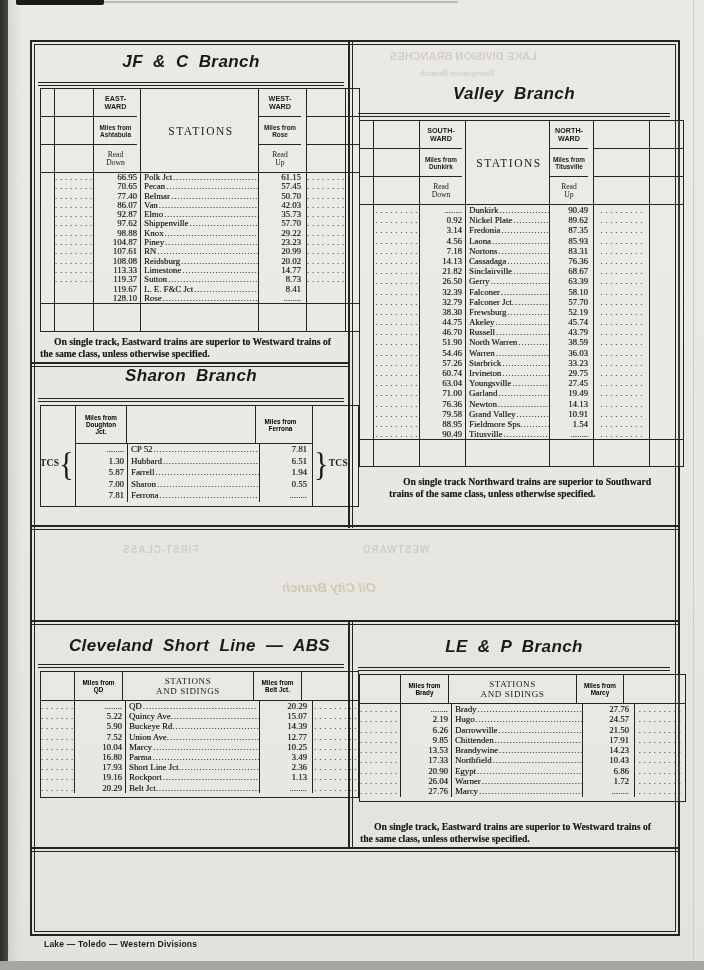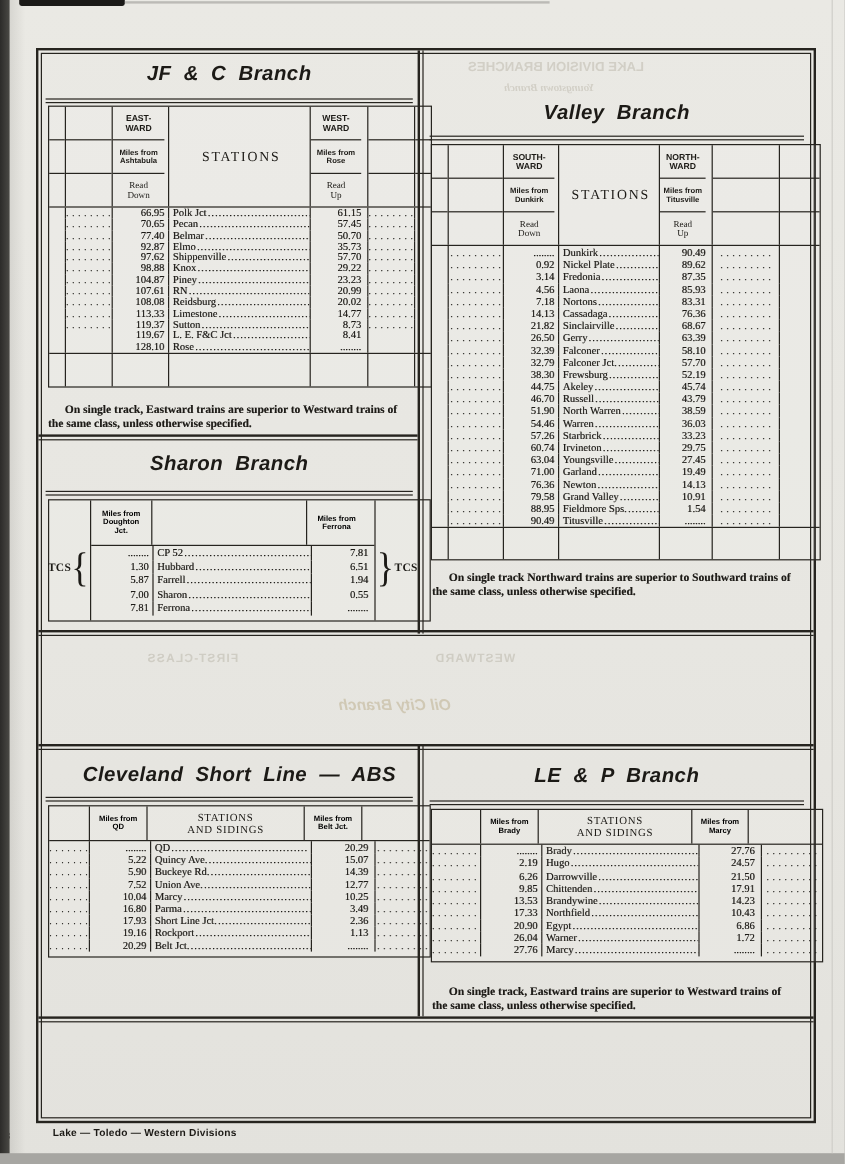--- a/index.html
+++ b/index.html
@@ -175,20 +175,32 @@
                 <span class="nm">Belmar</span>
                 <span class="ldr"></span>
               </div>
               <div class="tc cm2">50.70</div>
               <div class="tc cs2 sd"></div>
               <div class="tc cn2"></div>
             </div>
             <div class="trow">
               <div class="tc cn"></div>
               <div class="tc cs sd"></div>
+              <div class="tc cm">86.07</div>
+              <div class="tc cst">
+                <span class="nm">Van</span>
+                <span class="ldr"></span>
+              </div>
+              <div class="tc cm2">42.03</div>
+              <div class="tc cs2 sd"></div>
+              <div class="tc cn2"></div>
+            </div>
+            <div class="trow">
+              <div class="tc cn"></div>
+              <div class="tc cs sd"></div>
               <div class="tc cm">92.87</div>
               <div class="tc cst">
                 <span class="nm">Elmo</span>
                 <span class="ldr"></span>
               </div>
               <div class="tc cm2">35.73</div>
               <div class="tc cs2 sd"></div>
               <div class="tc cn2"></div>
             </div>
             <div class="trow">
@@ -639,24 +651,24 @@
               <div class="tc cn" style="height: 26px;"></div>
               <div class="tc cs" style="height: 26px;"></div>
               <div class="tc cm" style="height: 26px;"></div>
               <div class="tc cst" style="height: 26px;"></div>
               <div class="tc cm2" style="height: 26px;"></div>
               <div class="tc cs2" style="height: 26px;"></div>
               <div class="tc cn2" style="height: 26px;"></div>
             </div>
           </div>
       </div>
-      <div class="note" style="top:434px;left:10px;right:12px;">On single track Northward trains are superior to Southward trains of the same class, unless otherwise specified.</div>
+      <div class="note" style="top:434px;left:10px;right:12px;padding-left:29px;">On single track Northward trains are superior to Southward trains of the same class, unless otherwise specified.</div>
     </div>
 
-    <div class="sec" id="sec-sharon" style="left:0;top:323px;width:318px;height:163px;">
+    <div class="sec" id="sec-sharon" style="left:0;top:312px;width:318px;height:163px;">
       <div class="ttl" style="top:12px;">Sharon Branch</div>
       <div class="trule" style="top:44px;left:6px;right:6px;"></div>
       <div class="tbl-sharon tbl" style="top:51px;left:8px;height:100px;">
         <div class="gut">
           <span class="tcs" style="right:1px;top:42px;">
               <span>TCS</span>
               <span class="brace">{</span>
             </span>
         </div>
         <div class="shinner">

